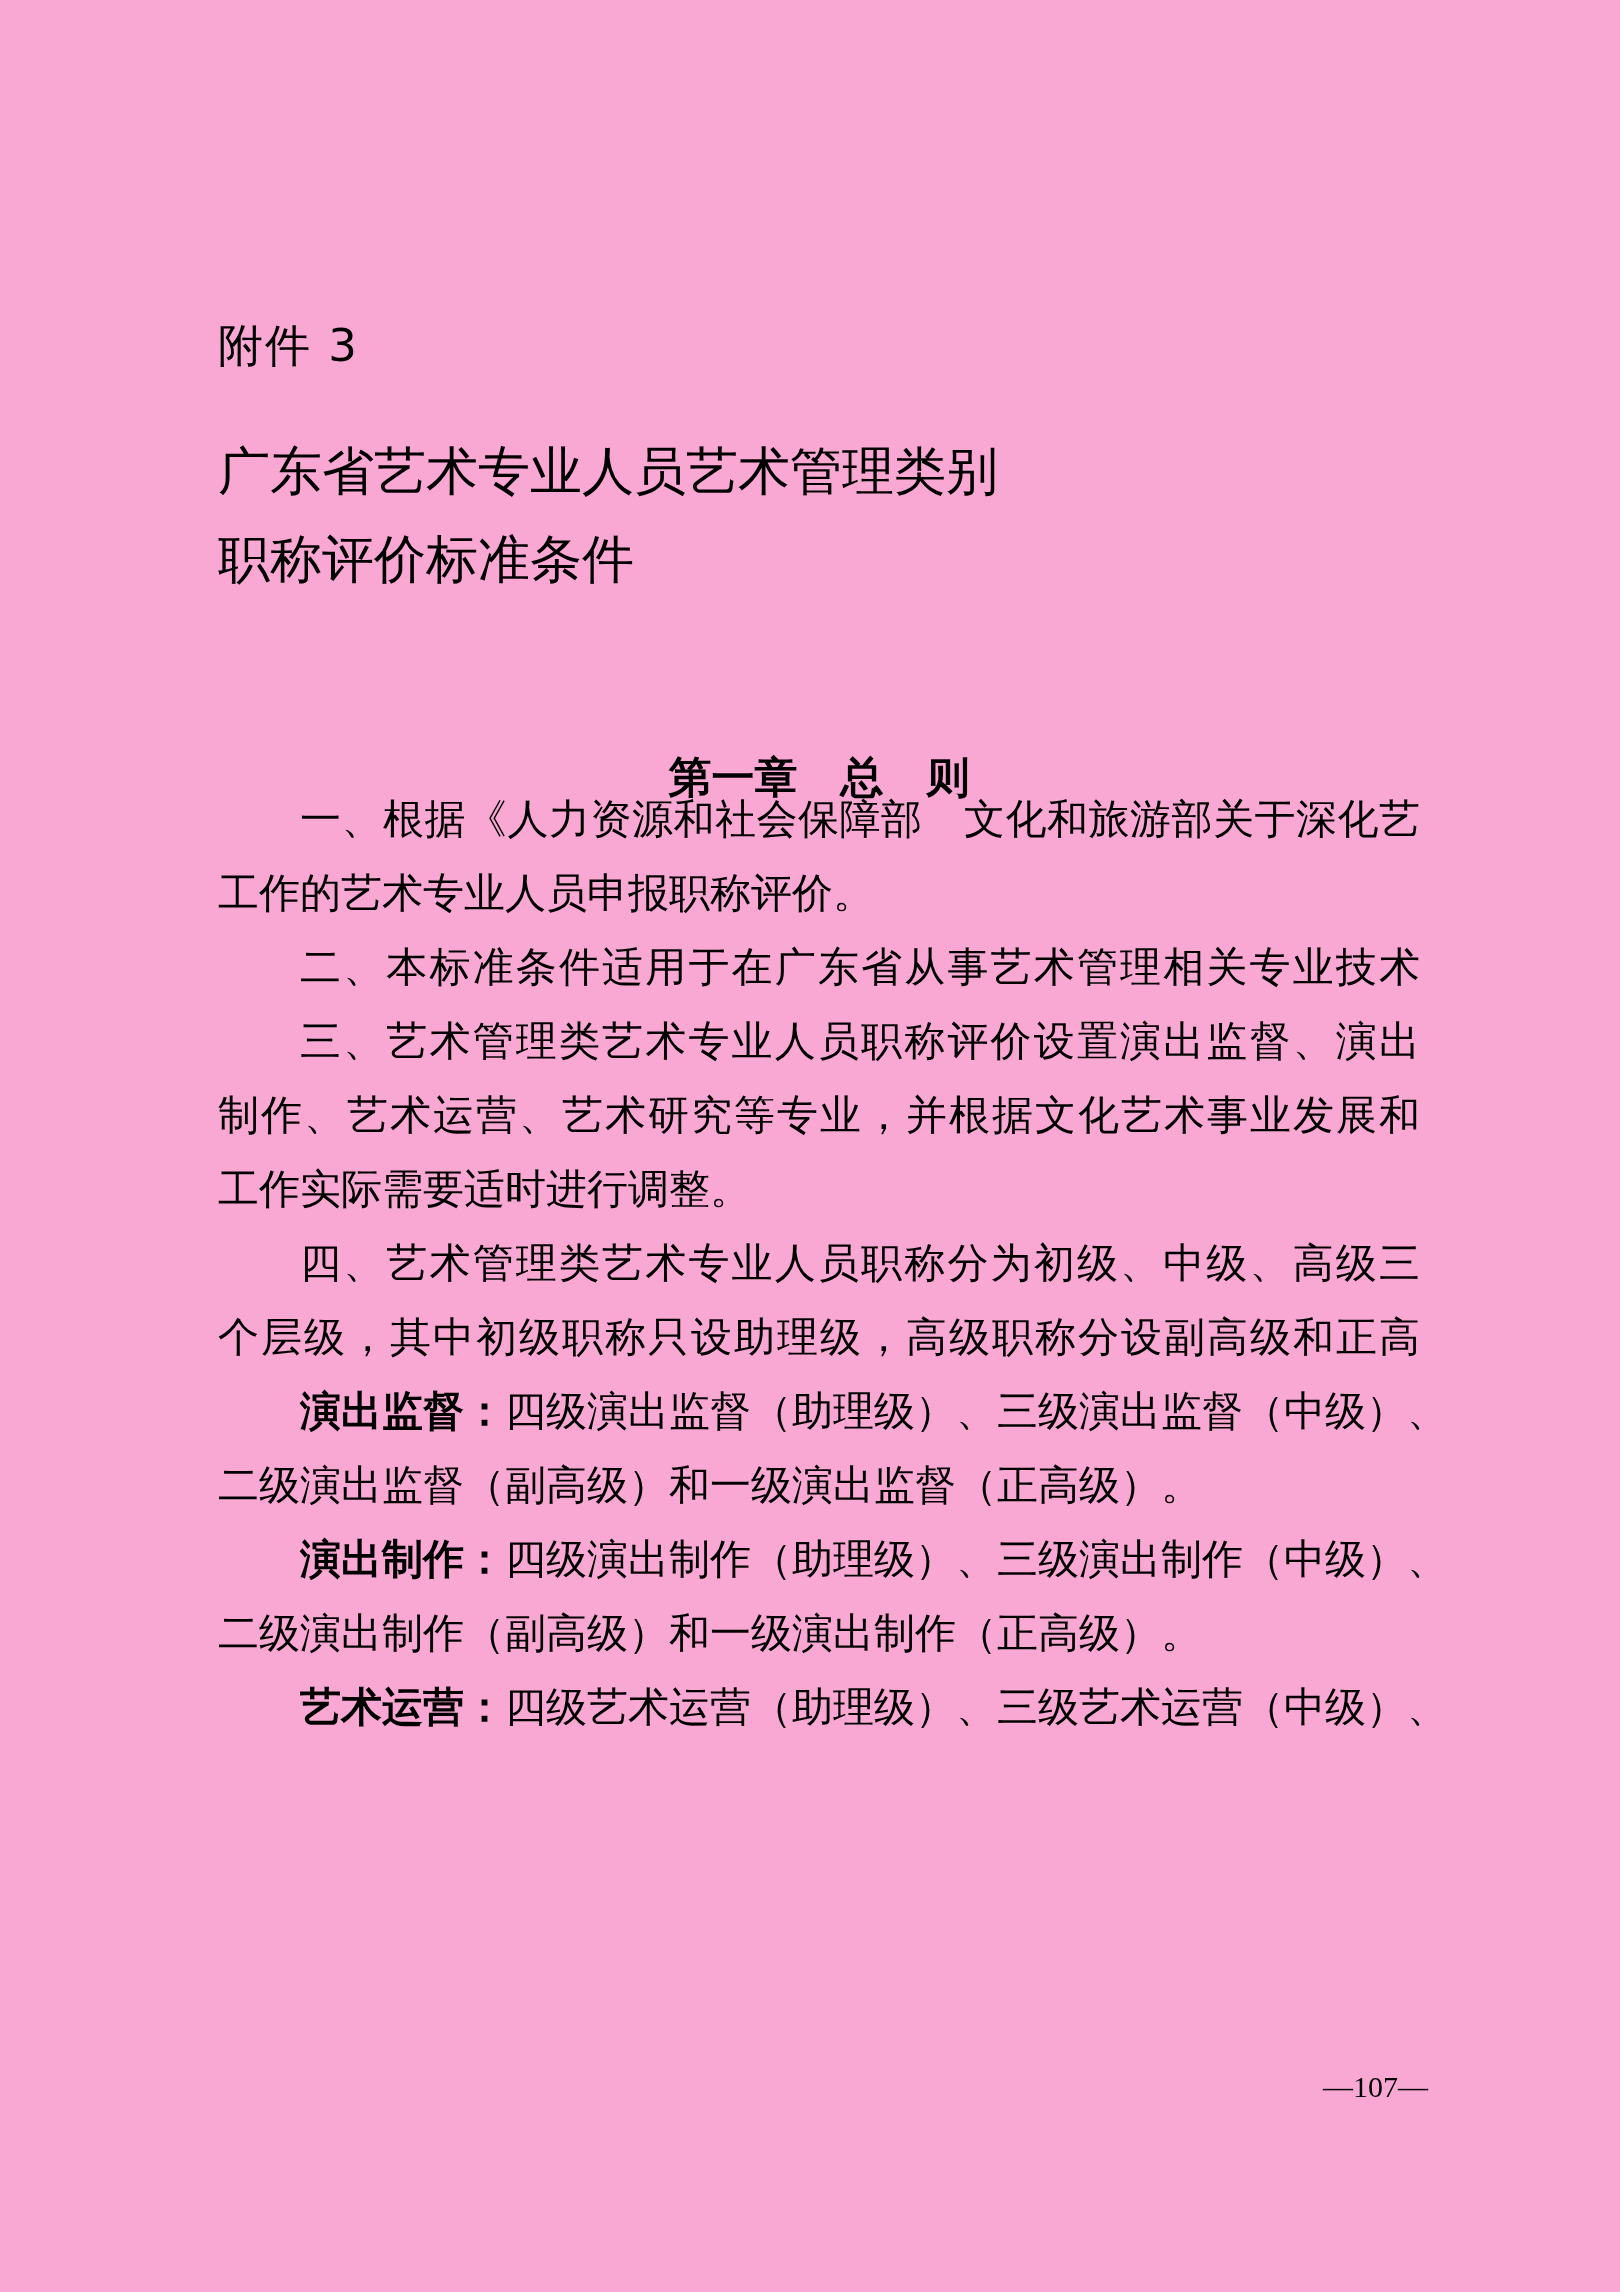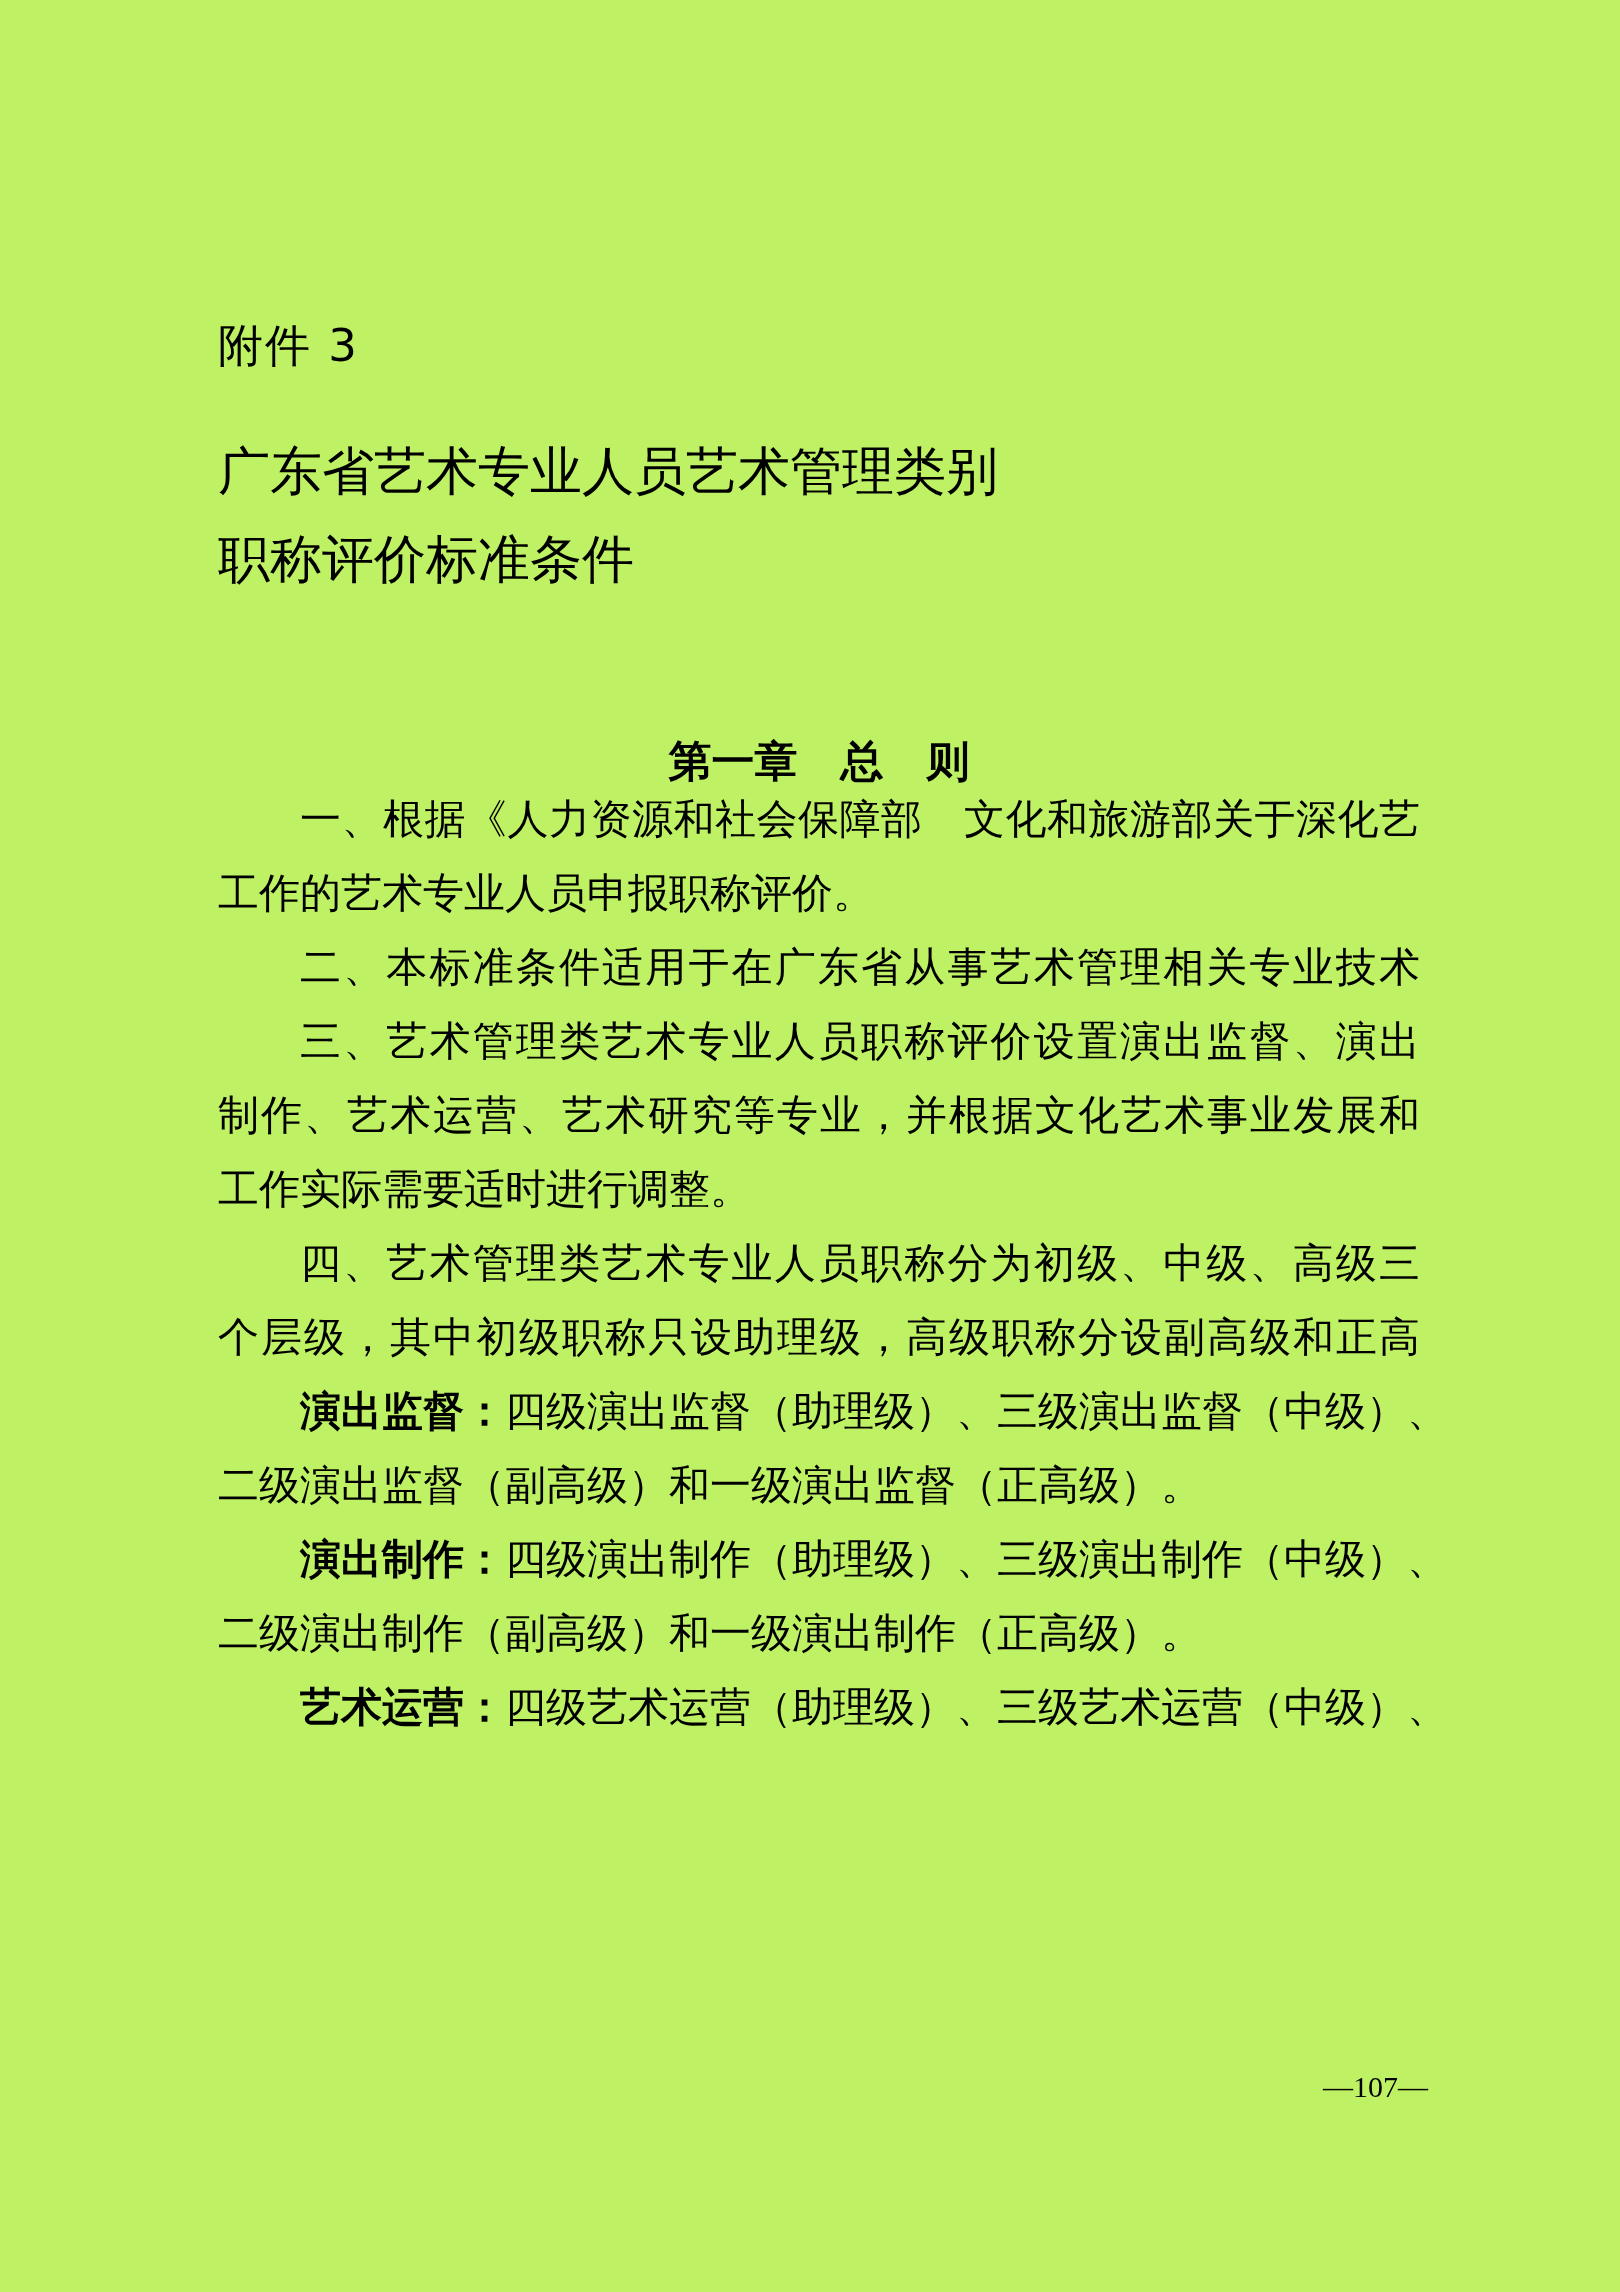--- a/index.html
+++ b/index.html
@@ -4,21 +4,21 @@
 <style>
   html, body {
     margin: 0;
     padding: 0;
     background: #e8e8e8;
   }
   .page {
     position: relative;
     width: 1620px;
     height: 2293px;
-    background: #bef264;
+    background: #f9a8d4;
     color: #000000;
     font-family: "Liberation Serif", "DejaVu Serif", serif;
     overflow: hidden;
     margin: 0 auto;
   }
   
   .attachment-label {
     position: absolute;
     left: 218px;
     top: 320px;
@@ -36,21 +36,21 @@
     font-family: "DejaVu Serif", "Liberation Serif", serif;
     font-weight: normal;
     font-size: 52px;
     line-height: 88px;
     letter-spacing: 0px;
   }
   
   .chapter-heading {
     position: absolute;
     left: 218px;
-    top: 734px;
+    top: 750px;
     width: 1202px;
     text-align: center;
     font-family: "DejaVu Sans", "Liberation Sans", sans-serif;
     font-weight: bold;
     font-size: 43px;
     line-height: 55px;
   }
   
   .body-text {
     position: absolute;

